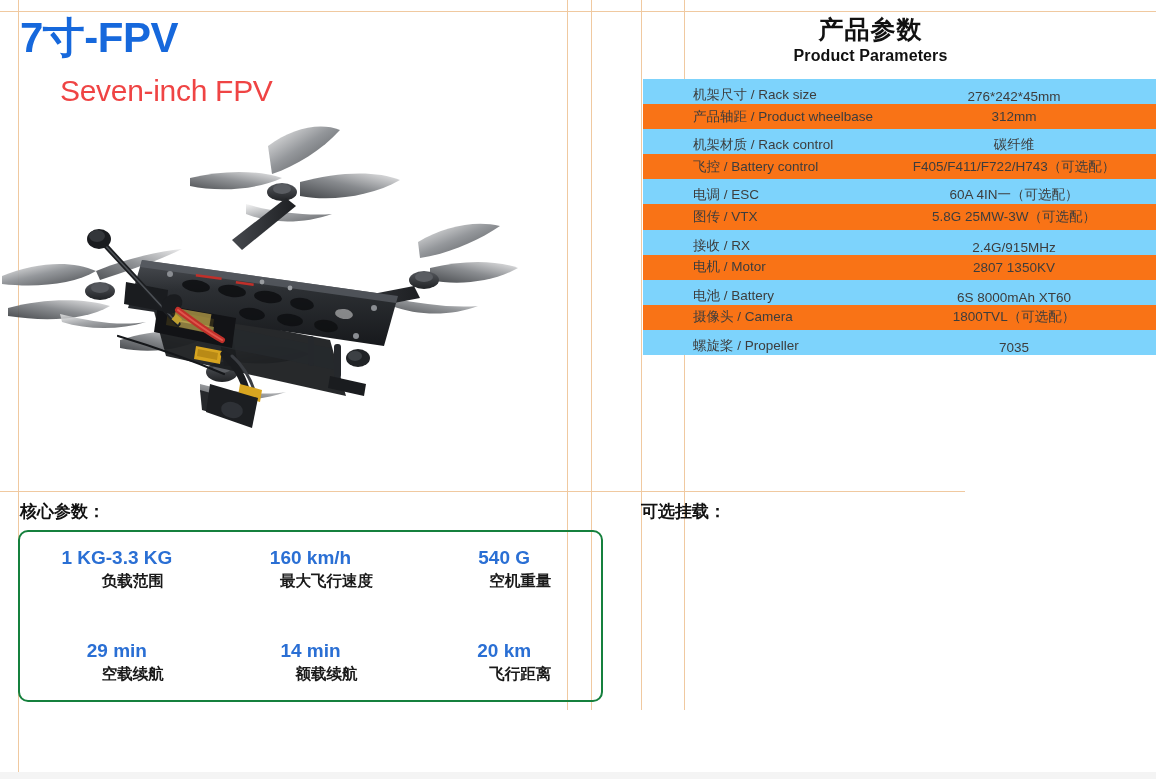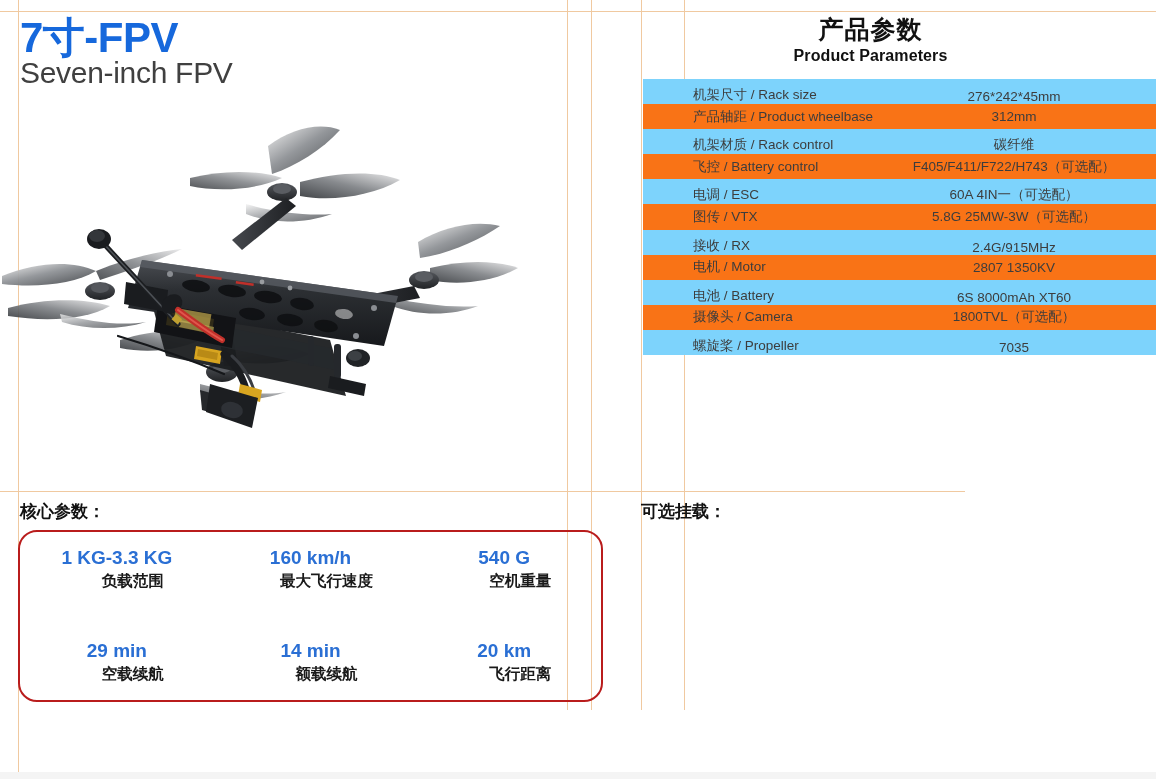--- a/index.html
+++ b/index.html
@@ -53,27 +53,28 @@
     font-size: 42px;
     font-weight: bold;
     color: #1668dc;
     letter-spacing: -0.5px;
     line-height: 1.05;
     white-space: nowrap;
   }
   .title-en {
     position: absolute;
     left: 20px;
-    top: 56px;
+    top: 74px;
     font-size: 30px;
     font-weight: normal;
-    color: #404040;
+    color: #ef4444;
     letter-spacing: -0.3px;
     line-height: 1.1;
     white-space: nowrap;
+    padding-left: 40px;
   }
 
   
   .drone-wrap {
     position: absolute;
     left: 0px;
     top: 108px;
     width: 520px;
     height: 330px;
   }
@@ -145,22 +146,22 @@
   #core-label { left: 20px; top: 500px; }
   #payload-label { left: 641px; top: 500px; }
 
   
   .core-box {
     position: absolute;
     left: 18px;
     top: 530px;
     width: 585px;
     height: 172px;
-    border: 2px solid #b91c1c;
-    border-radius: 19px;
+    border: 2px solid #15803d;
+    border-radius: 10px;
     box-sizing: border-box;
   }
   .core-grid {
     width: 100%;
     height: 100%;
     display: flex;
     flex-direction: column;
     justify-content: space-between;
     padding: 14px 0 16px 0;
     box-sizing: border-box;

